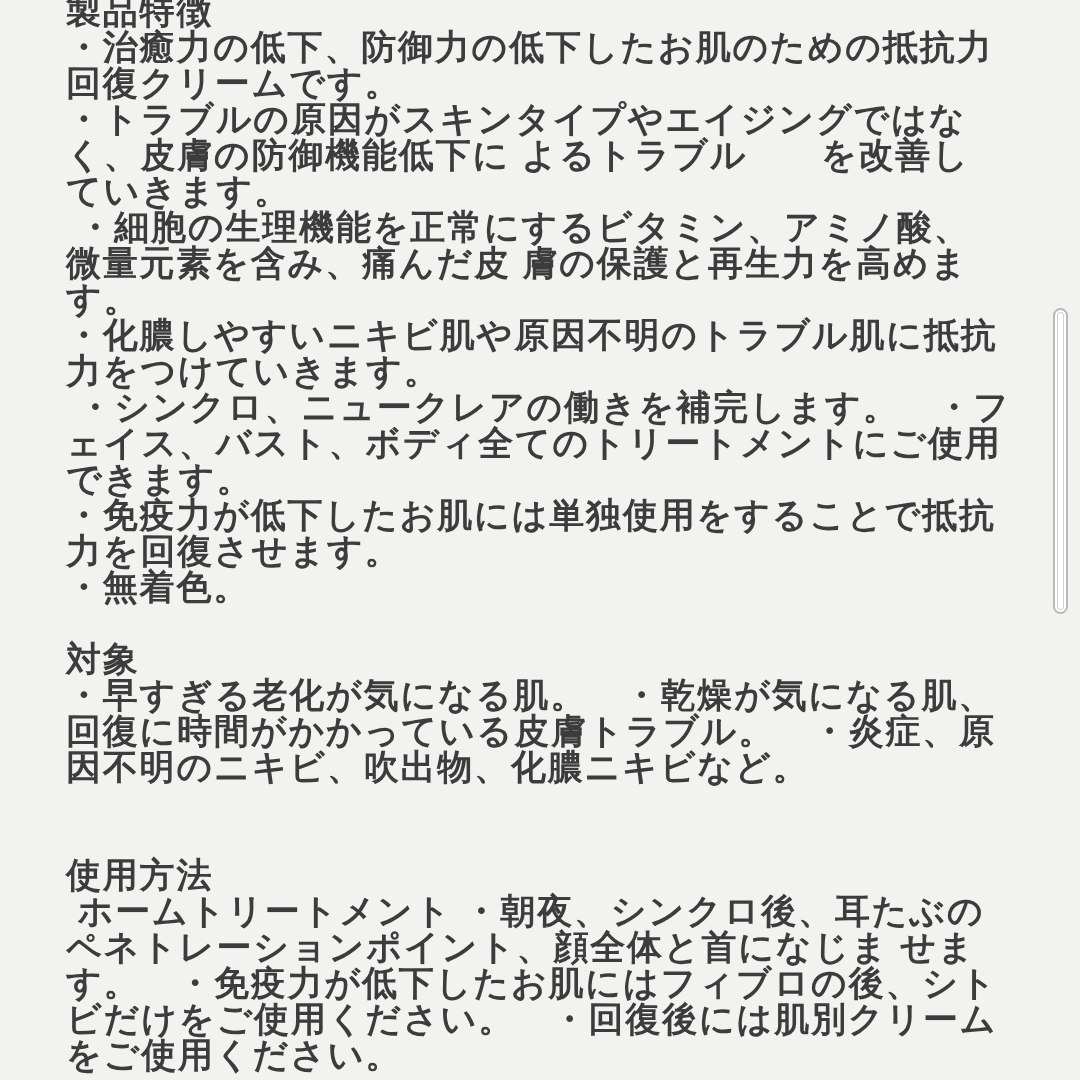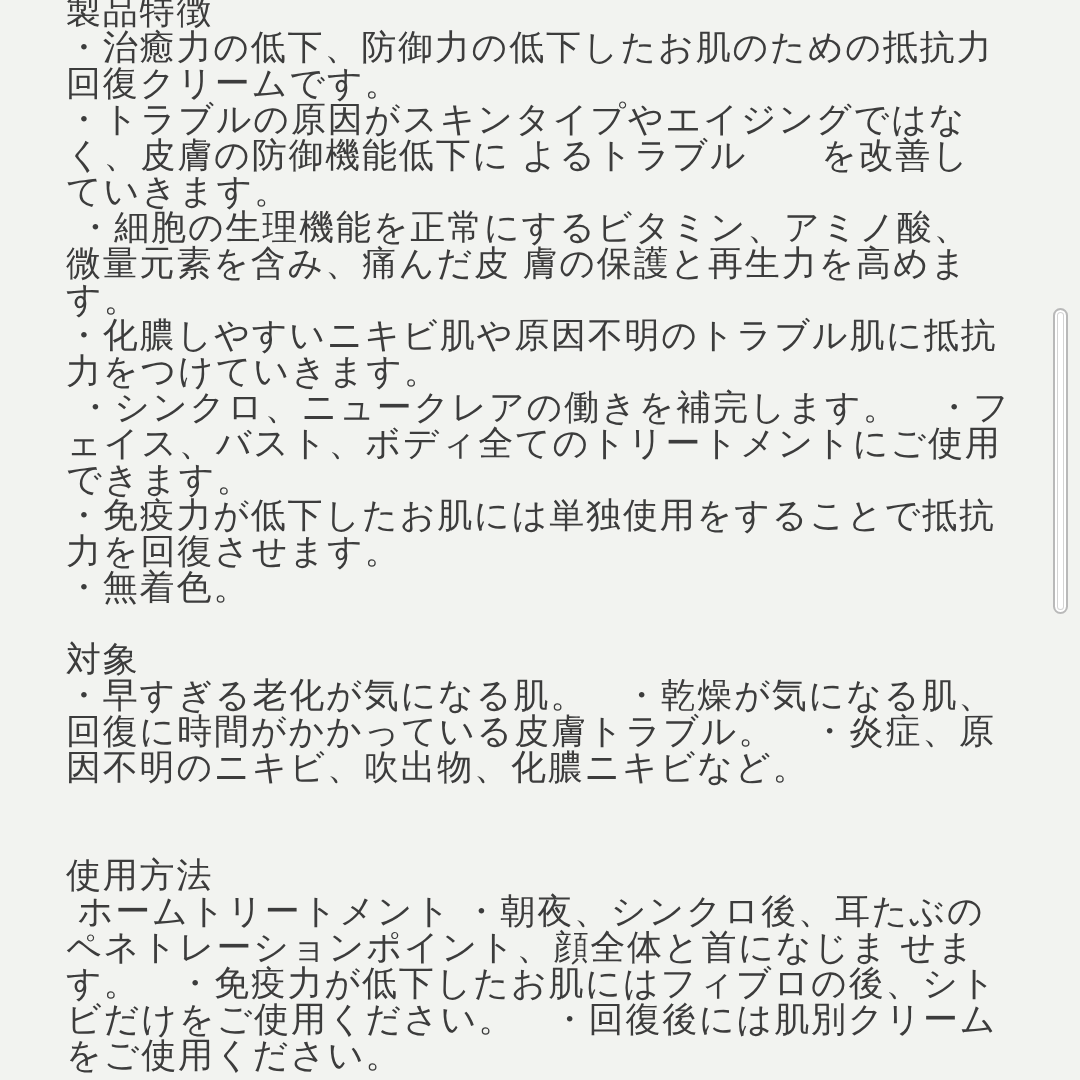--- a/index.html
+++ b/index.html
@@ -11,20 +11,21 @@
     height: 1080px;
     overflow: hidden;
     background: var(--bg, #f2f3f0);
     font-family: "Liberation Sans", sans-serif;
   }
   .screen {
     position: relative;
     width: 1080px;
     height: 1080px;
     overflow: hidden;
+    font-weight: bold;
   }
   .text-block {
     position: absolute;
     left: 66px;
     top: -7px;
     right: 0;
     color: var(--fg, #3c3c3c);
     font-size: 35px;
     line-height: 36px;
     letter-spacing: 1.8px;

